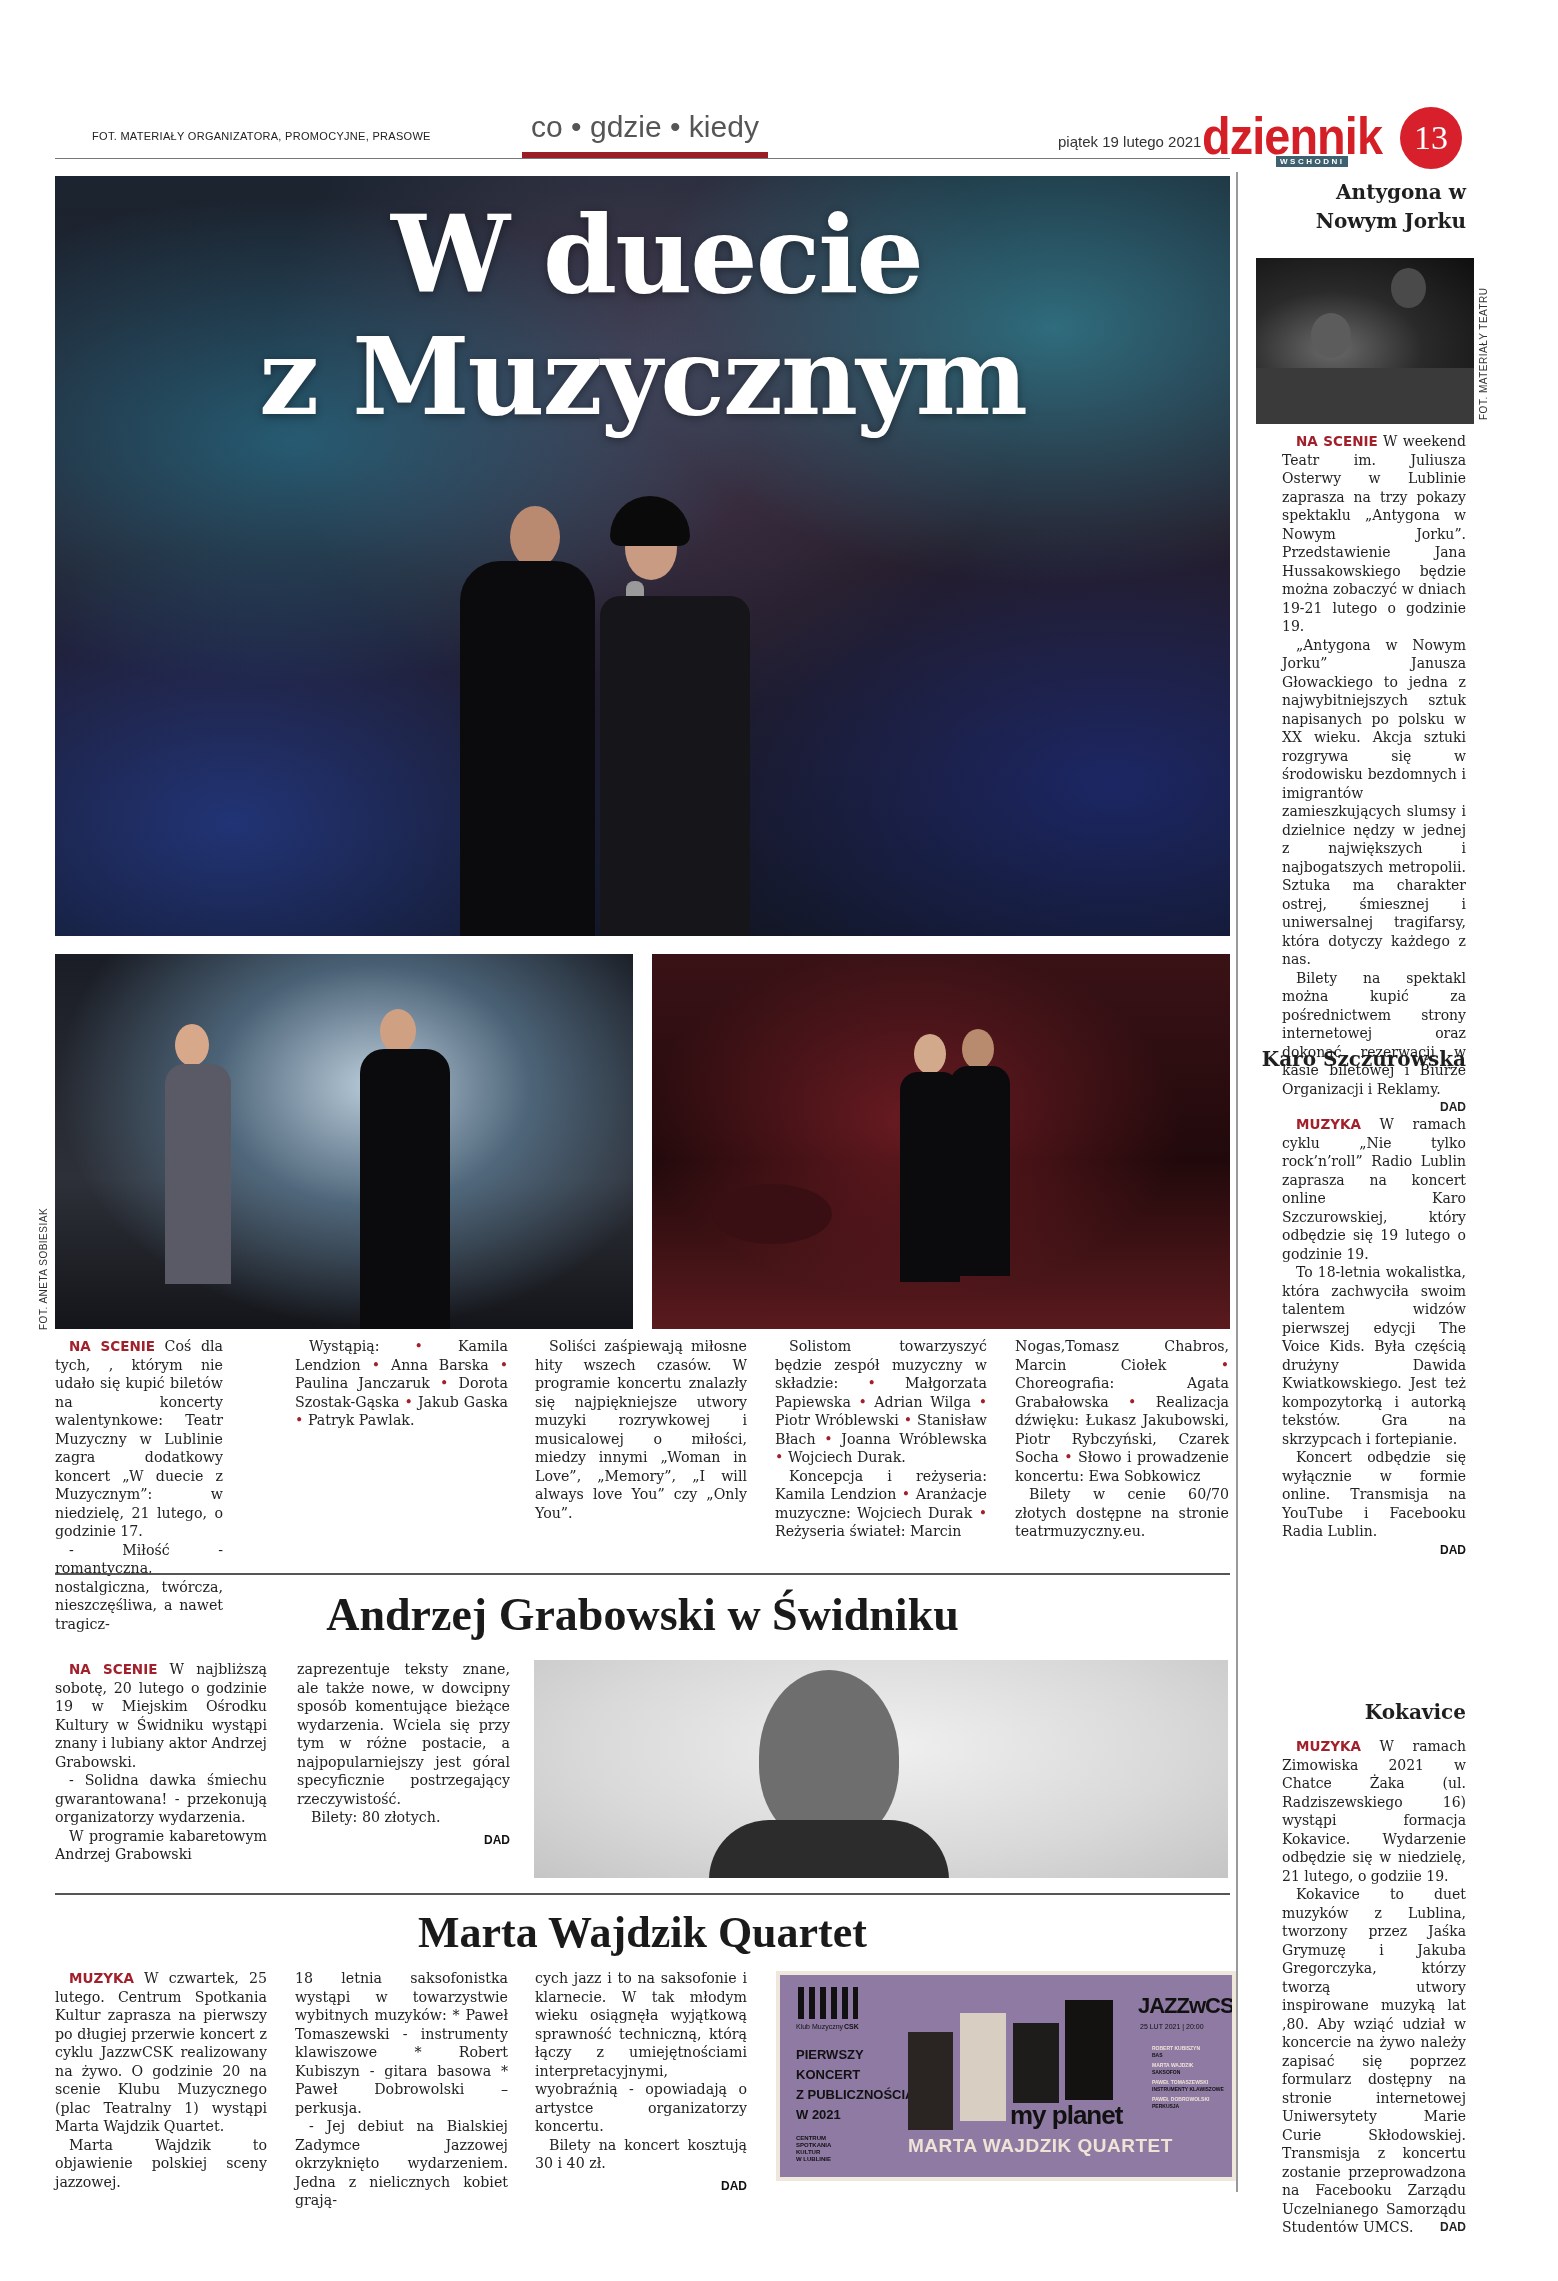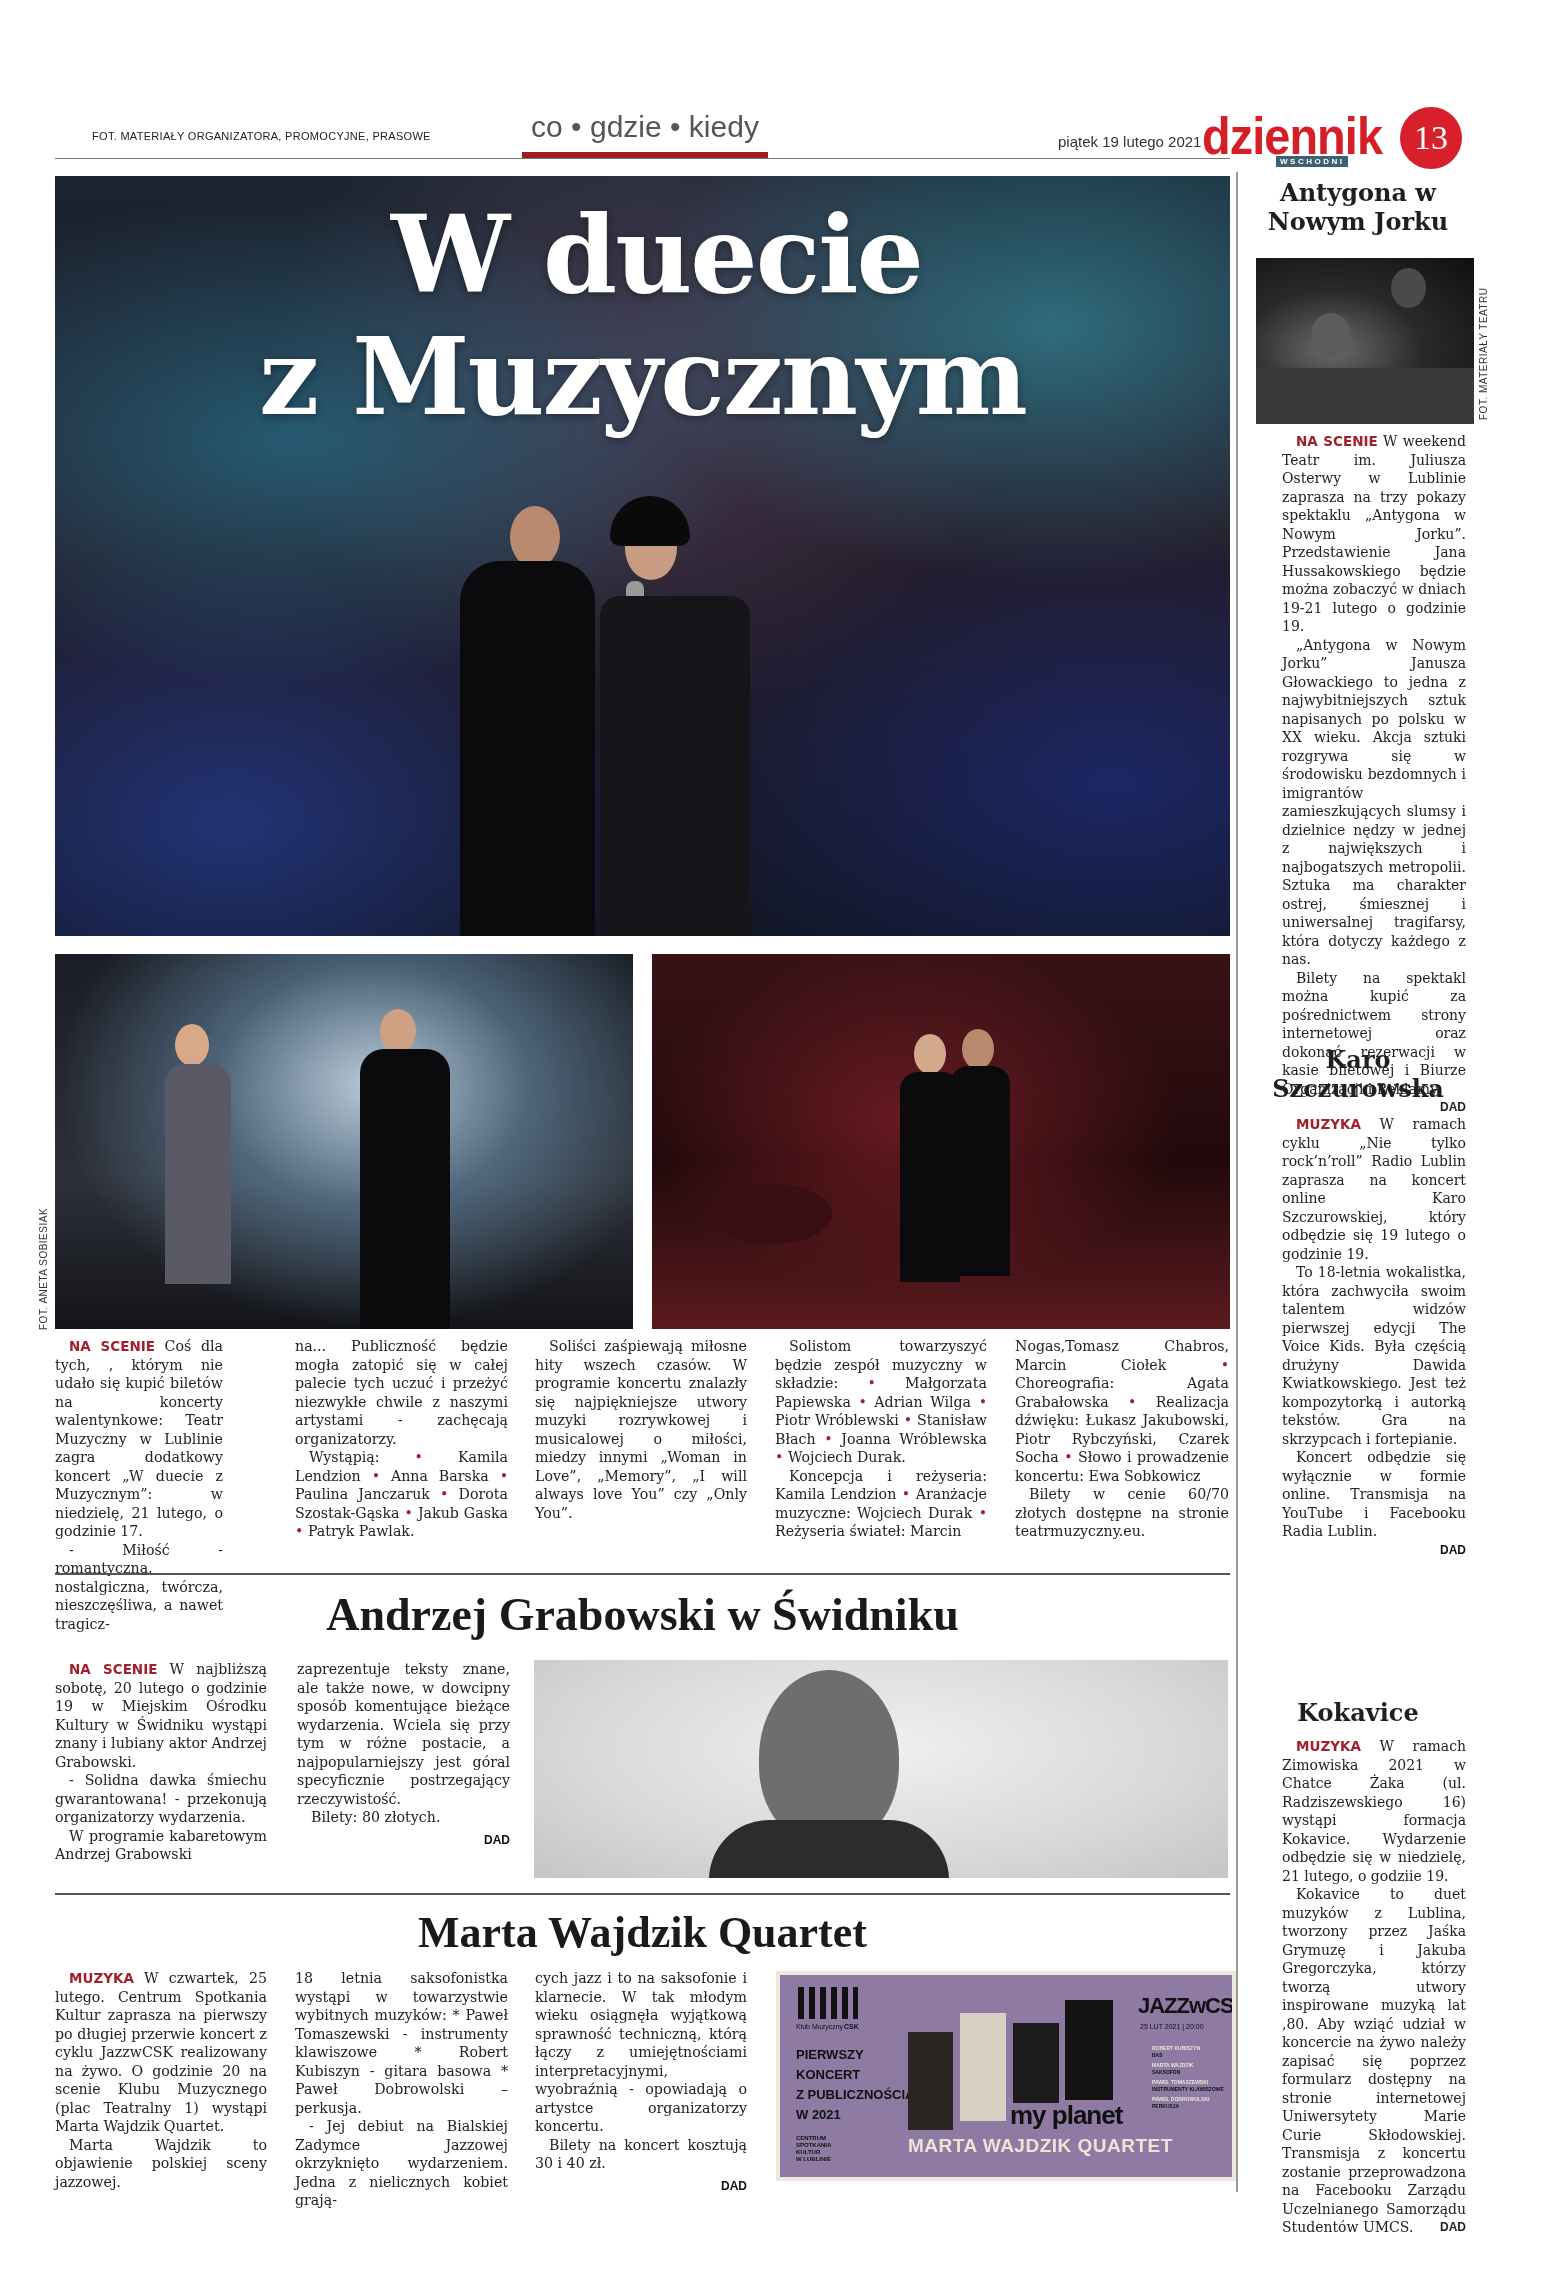--- a/index.html
+++ b/index.html
@@ -47,21 +47,21 @@
   
   .col { position: absolute; font-family: "DejaVu Serif", serif; font-size: 14.2px; line-height: 18.5px; color: #222; text-align: justify; hyphens: manual; }
   .col p { text-indent: 14px; }
   .kicker { font-family: "DejaVu Sans", sans-serif; font-weight: bold; color: #a2202b; font-size: 13.5px; }
   .bullet { color: #a2202b; }
   .byline { font-family: "Liberation Sans", sans-serif; font-weight: bold; font-size: 12px; text-align: right; color: #111; }
   .byline-inline { float: right; font-family: "Liberation Sans", sans-serif; font-weight: bold; font-size: 12px; }
   .hrule { position: absolute; height: 2px; background: #555; }
 
   .h2 { position: absolute; text-align: center; font-family: "Liberation Serif", serif; font-weight: bold; color: #1a1a1a; }
-  .side-title { position: absolute; left: 1250px; width: 216px; text-align: center; font-family: "DejaVu Serif", serif; font-weight: bold; font-size: 24px; line-height: 29px; color: #1f1f1f; }
+  .side-title { position: absolute; left: 1250px; width: 216px; text-align: right; font-family: "DejaVu Serif", serif; font-weight: bold; font-size: 20px; line-height: 29px; color: #1f1f1f; }
   .side-col { position: absolute; left: 1254px; width: 212px; font-family: "DejaVu Serif", serif; font-size: 14px; line-height: 18.5px; text-align: justify; color: #222; }
   .side-col p { text-indent: 14px; margin-left: 28px; }
 
   .photo-side { left: 1256px; top: 258px; width: 218px; height: 166px; background:
     radial-gradient(ellipse at 35% 55%, #6a6a6a 0%, #2a2a2a 45%, #0f0f0f 100%); }
   .photo-grab { left: 534px; top: 1660px; width: 694px; height: 218px; background:
     radial-gradient(ellipse at 50% 40%, #f0f0f0 0%, #d9d9d9 60%, #c5c5c5 100%); }
   .poster { left: 776px; top: 1971px; width: 460px; height: 210px; background: #8f7aa3; border: 4px solid #efe6dc; }
   .poster .pl { position: absolute; font-family: "Liberation Sans", sans-serif; font-weight: bold; color: #111; }
 </style>
@@ -110,21 +110,20 @@
   <div class="head" style="left:310px;top:75px;width:32px;height:40px;background:#b88a6e;"></div>
   <div class="fig" style="left:298px;top:112px;width:60px;height:210px;border-radius:18px 18px 0 0;"></div>
   <div style="position:absolute;left:60px;top:230px;width:120px;height:60px;border-radius:50%;background:#3a0f13;"></div>
 </div>
 
 <div class="col" style="left:55px;top:1337px;width:168px;">
   <p><span class="kicker">NA SCENIE</span> <span>Coś dla tych, , którym nie udało się kupić biletów na koncerty walentynkowe: Teatr Muzyczny w Lublinie zagra dodatkowy koncert „W duecie z Muzycznym”: w niedzielę, 21 lutego, o godzinie 17.</span></p>
   <p>- Miłość - romantyczna, nostalgiczna, twórcza, nieszczęśliwa, a nawet tragicz-</p>
 </div>
 <div class="col" style="left:295px;top:1337px;width:213px;">
-  <p style="text-indent:0">na... Publiczność będzie mogła zatopić się w całej palecie tych uczuć i przeżyć niezwykłe chwile z naszymi artystami - zachęcają organizatorzy.</p>
   <p>
     <span>Wystąpią:</span>
     <span class="bullet">•</span> <span>Kamila Lendzion</span>
     <span class="bullet">•</span> <span>Anna Barska</span>
     <span class="bullet">•</span> <span>Paulina Janczaruk</span>
     <span class="bullet">•</span> <span>Dorota Szostak-Gąska</span>
     <span class="bullet">•</span> <span>Jakub Gaska</span>
     <span class="bullet">•</span> <span>Patryk Pawlak.</span>
   </p>
 </div>

